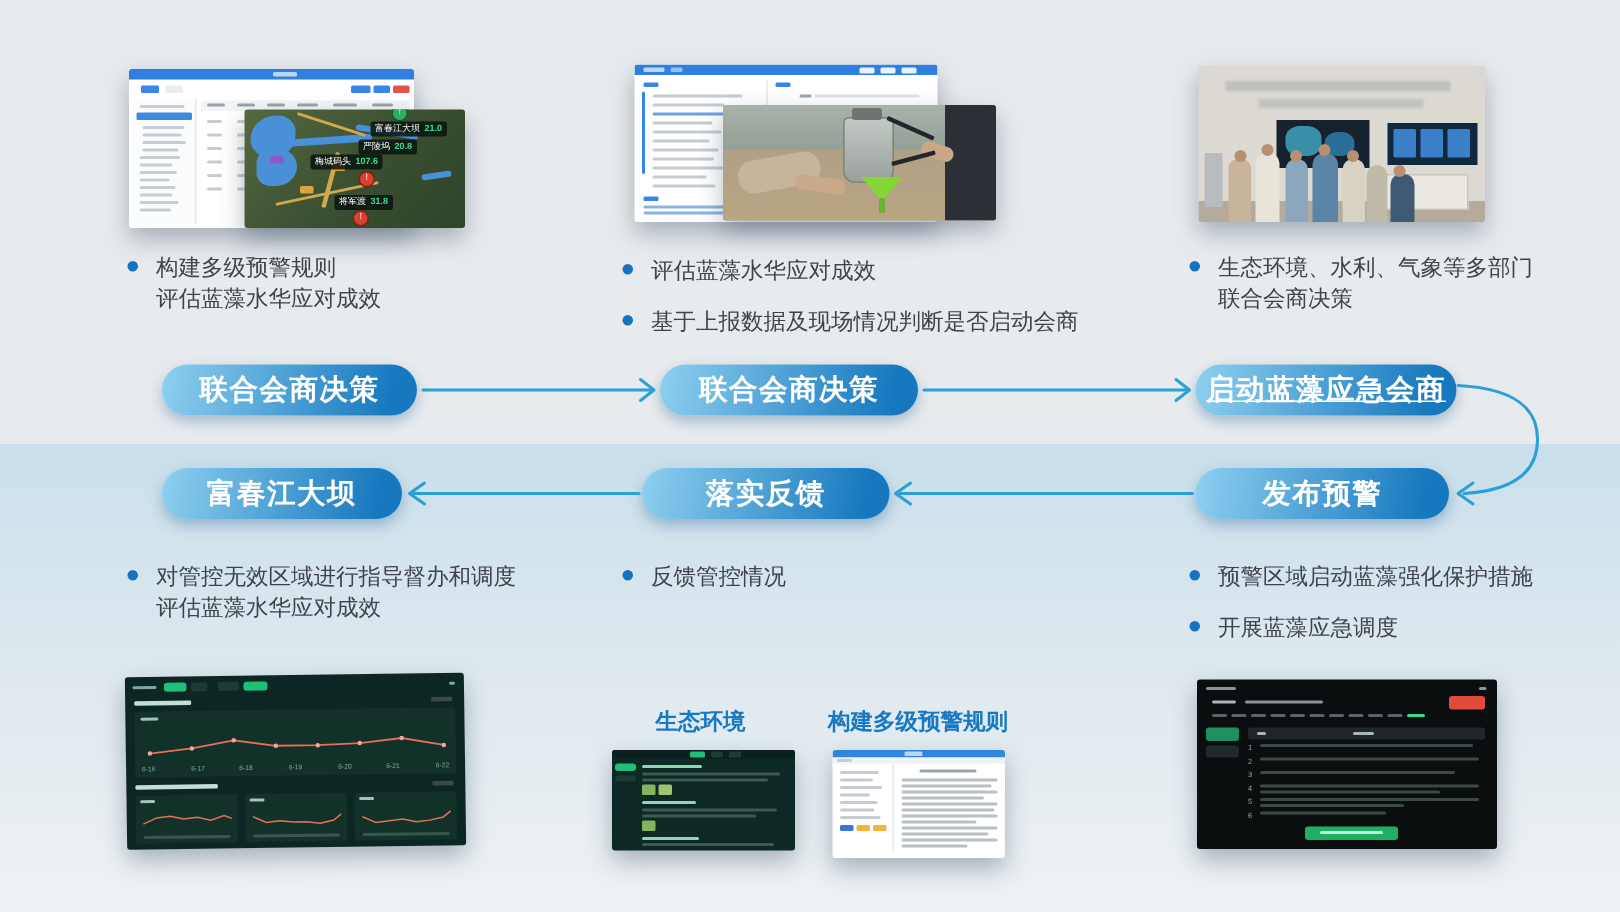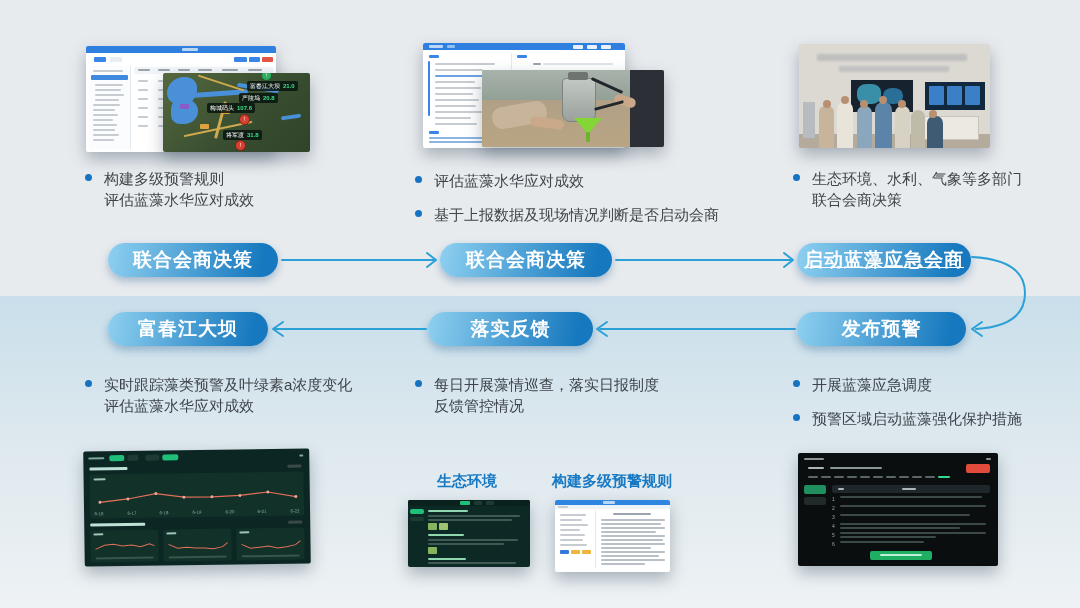--- a/index.html
+++ b/index.html
@@ -270,21 +270,21 @@
       <path d="M607 322 L597 329 L607 336"></path>
       <path d="M426 329 H275"></path>
       <path d="M283 322 L273 329 L283 336"></path>
     </g>
   </svg>
 
   <div class="abs bullets" style="left:85px;top:374px;width:320px;">
     <div class="b">
         <span class="dot"></span>
       <div>
-          <div>实时跟踪藻类预警及叶绿素a浓度变化</div>
+          <div>对管控无效区域进行指导督办和调度</div>
            <div>评估蓝藻水华应对成效</div>
         </div>
       </div>
   </div>
   <div class="abs thumb dash" style="left:84px;top:450px;width:226px;height:115px;transform:rotate(-0.8deg);">
     <div class="dline" style="left:5px;top:6px;width:16px;background:#7fa89d;"></div>
     <div class="bar" style="left:26px;top:4px;width:15px;height:6px;background:#1fbf7a;border-radius:2px;"></div>
     <div class="bar" style="left:44px;top:4px;width:11px;height:6px;background:#1d3a34;border-radius:2px;"></div>
     <div class="bar" style="left:62px;top:4px;width:14px;height:6px;background:#1d3a34;border-radius:2px;"></div>
     <div class="bar" style="left:79px;top:4px;width:16px;height:6px;background:#1fbf7a;border-radius:2px;"></div>
@@ -340,21 +340,20 @@
           <polyline points="5,9 14,13 23,12 32,11 41,13 50,12 59,10 64,6" stroke="#e4705a" stroke-width="1" fill="none"></polyline>
         </svg>
       <div class="dline" style="left:5px;top:27px;width:58px;height:2px;background:#3a554e;"></div>
     </div>
   </div>
 
   <div class="abs bullets" style="left:415px;top:374px;width:320px;">
     <div class="b">
         <span class="dot"></span>
       <div>
-          <div>每日开展藻情巡查，落实日报制度</div>
            <div>反馈管控情况</div>
         </div>
       </div>
   </div>
   <div class="subhead" style="left:437px;top:472px;">生态环境</div>
   <div class="subhead" style="left:552px;top:472px;">构建多级预警规则</div>
 
   <div class="abs thumb" style="left:408px;top:500px;width:122px;height:67px;background:#0d2925;">
     <div class="bar" style="left:0;top:0;width:122px;height:6px;background:#0a211d;border-radius:0;"></div>
     <div class="bar" style="left:52px;top:1px;width:10px;height:4px;background:#1fbf7a;"></div>
@@ -402,25 +401,25 @@
     <div class="gline" style="left:46px;top:47px;width:50px;background:#b8bfc6;height:1.6px;"></div>
     <div class="gline" style="left:46px;top:51px;width:64px;background:#b8bfc6;height:1.6px;"></div>
     <div class="gline" style="left:46px;top:55px;width:58px;background:#b8bfc6;height:1.6px;"></div>
     <div class="gline" style="left:46px;top:59px;width:64px;background:#b8bfc6;height:1.6px;"></div>
     <div class="gline" style="left:46px;top:63px;width:44px;background:#b8bfc6;height:1.6px;"></div>
   </div>
 
   <div class="abs bullets" style="left:793px;top:374px;width:280px;">
     <div class="b">
         <span class="dot"></span>
+      <div>预警区域启动蓝藻强化保护措施</div>
+      </div>
+    <div class="b">
+        <span class="dot"></span>
       <div>开展蓝藻应急调度</div>
-      </div>
-    <div class="b">
-        <span class="dot"></span>
-      <div>预警区域启动蓝藻强化保护措施</div>
       </div>
   </div>
   <div class="abs thumb" style="left:798px;top:453px;width:200px;height:113px;background:#0b0e0f;">
     <div class="dline" style="left:6px;top:5px;width:20px;background:#8a9598;"></div>
     <div class="dline" style="left:188px;top:5px;width:5px;background:#8a9598;"></div>
     <div class="dline" style="left:10px;top:14px;width:16px;background:#aab6b8;"></div>
     <div class="dline" style="left:32px;top:14px;width:52px;background:#8a9598;"></div>
     <div class="bar" style="left:168px;top:11px;width:24px;height:9px;background:#e04b3c;border-radius:2px;"></div>
     <div class="dline" style="left:10px;top:23px;width:10px;background:#5a6568;"></div>
       <div class="dline" style="left:23px;top:23px;width:10px;background:#5a6568;"></div>

